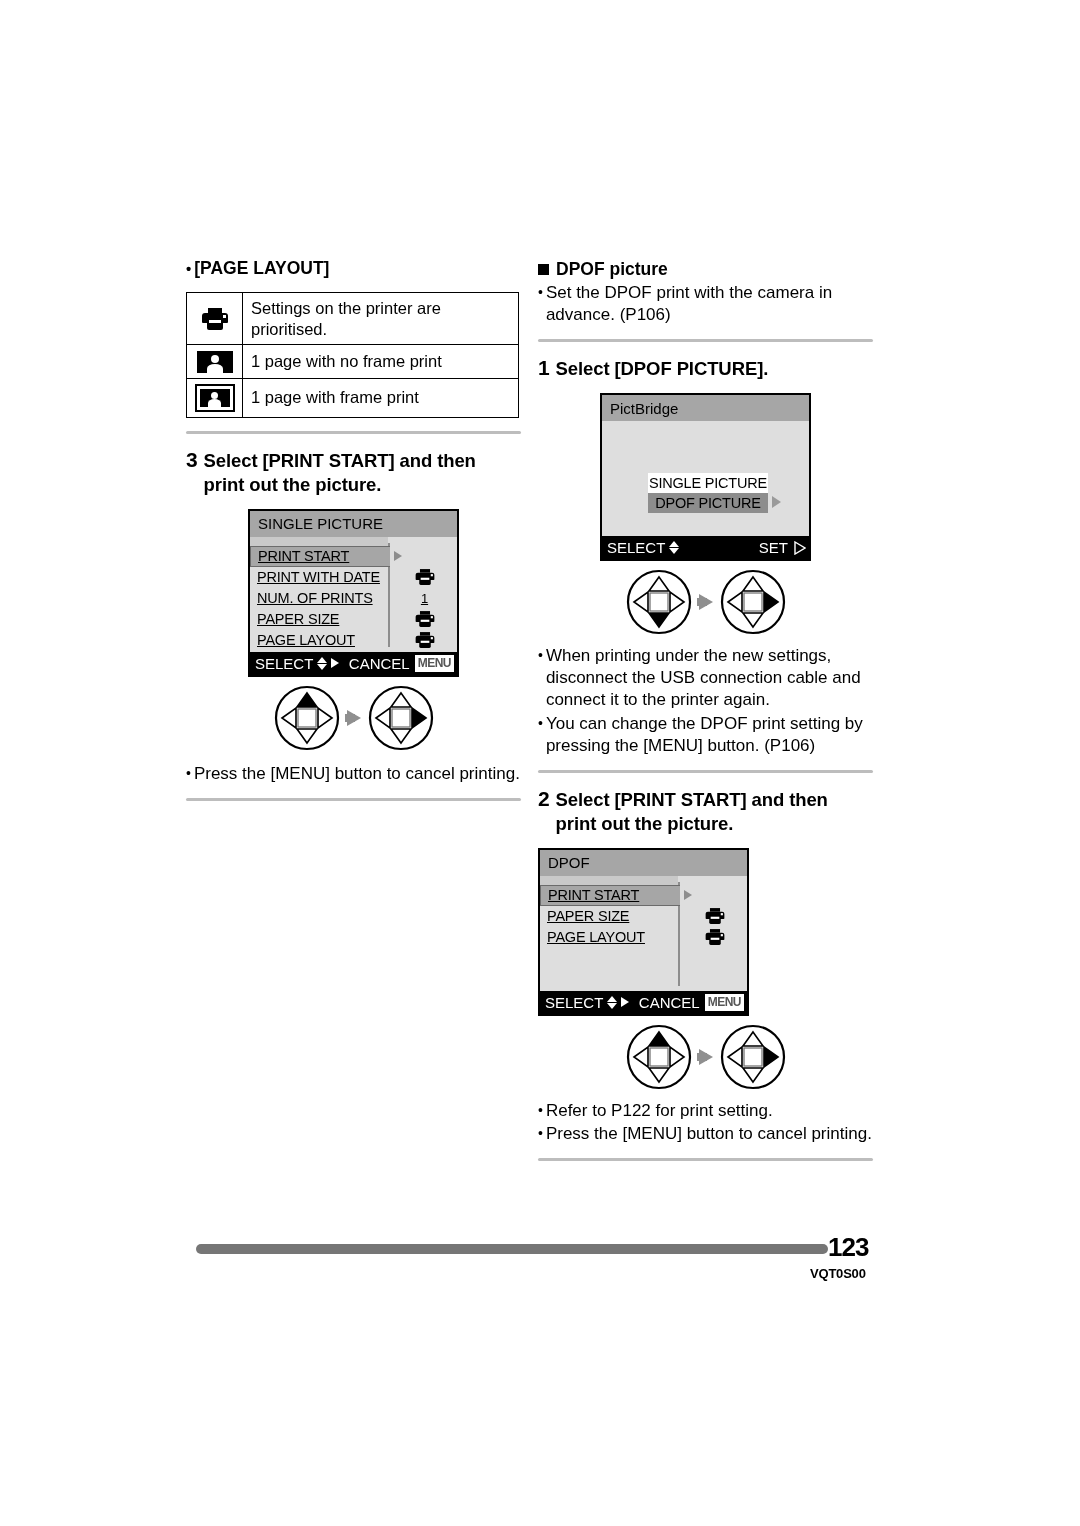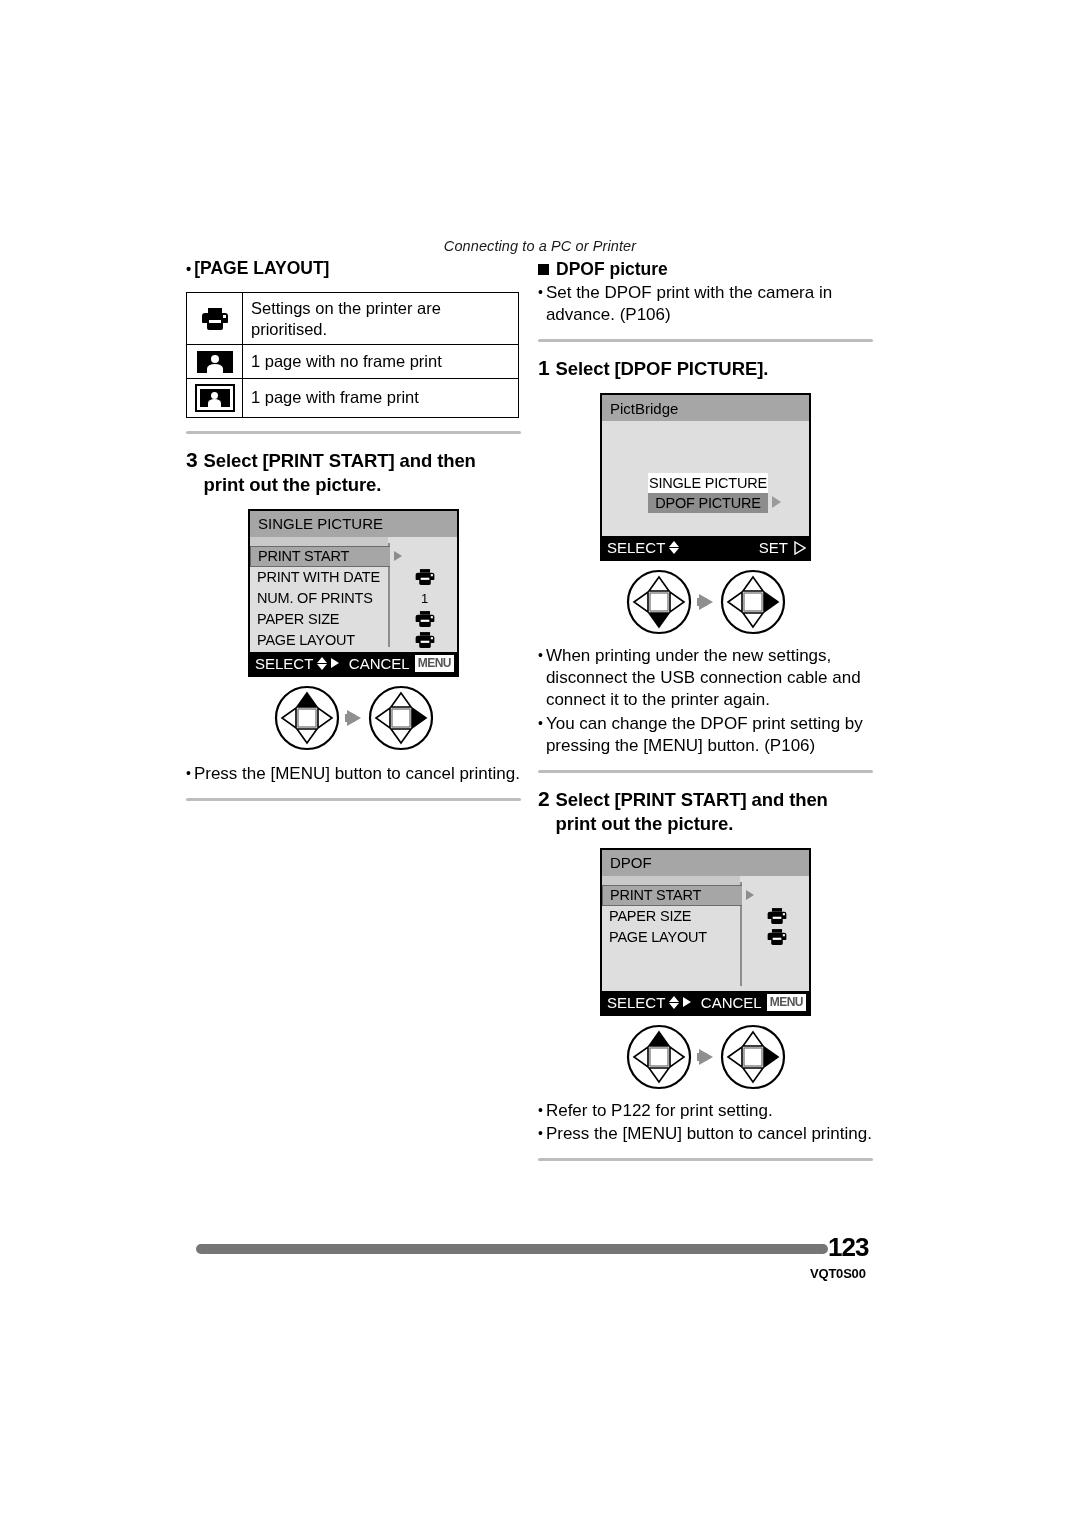--- a/index.html
+++ b/index.html
@@ -122,21 +122,21 @@
   }
   .lcd-body { position: relative; height: 116px; background: #dedede; }
   .lcd-divider {
     position: absolute; left: 138px; top: 6px; width: 1.5px; height: 104px;
     background: #8d8d8d;
   }
   .lcd-strip {
     position: absolute; left: 0; top: 0; width: 138px; height: 9px;
     background: #c9c9c9;
   }
-  .lcd-rows { position: absolute; left: 0; top: 9px; width: 211px; }
+  .lcd-rows { position: absolute; left: 0; top: 9px; width: 211px; text-decoration: underline; }
   .lcd-row {
     position: relative; height: 21px;
     display: flex; align-items: center;
   }
   .lcd-row .lbl {
     width: 138px; padding-left: 7px; font-size: 14.5px; letter-spacing: -.2px;
     display: flex; align-items: center; height: 21px;
   }
   .lcd-row.sel .lbl {
     background: #a6a6a6;
@@ -220,21 +220,20 @@
   .foot-code {
     position: absolute; left: 810px; top: 34px;
     font-size: 13px; letter-spacing: -.2px; font-weight: bold;
   }
 </style>
 </head>
 <body>
 
 <div class="page">
 
-  <div class="run-head">Connecting to a PC or Printer</div>
 
   <div class="col col-left">
 
     <div class="bullet-head">
       <span class="dot">•</span>
       <span>[PAGE LAYOUT]</span>
     </div>
 
     <table class="pl-table">
       <tbody>
@@ -451,21 +450,21 @@
       </div>
     </div>
 
     <div class="rule"></div>
 
     <div class="step">
       <span class="num">2</span>
       <span class="lbl">Select [PRINT START] and then print out the picture.</span>
     </div>
 
-    <div style="display:flex;justify-content:center;">
+    <div style="display:flex;">
       <div class="lcd">
         <div class="lcd-title">DPOF</div>
         <div class="lcd-body">
           <div class="lcd-strip"></div>
           <div class="lcd-divider"></div>
           <div class="lcd-rows">
             <div class="lcd-row sel">
               <span class="lbl">PRINT START</span>
               <span class="arrow-r"></span>
             </div>

